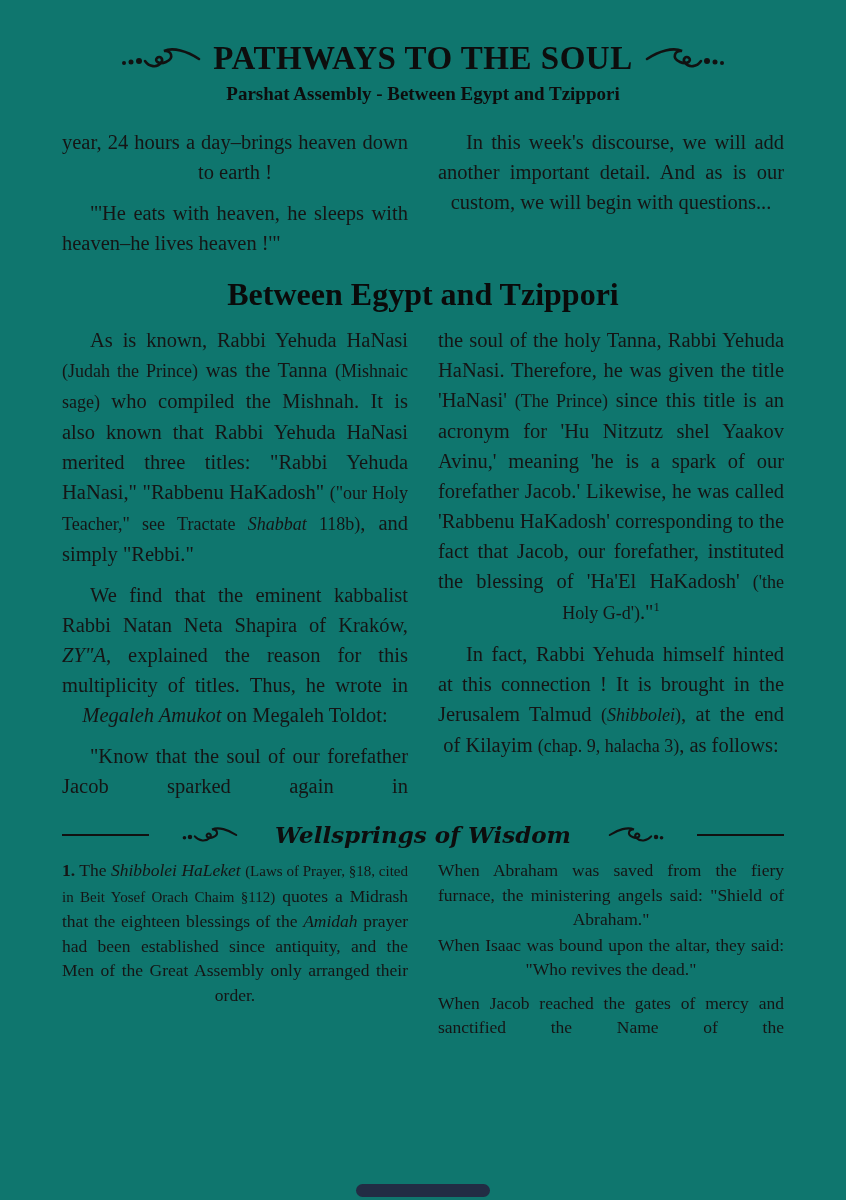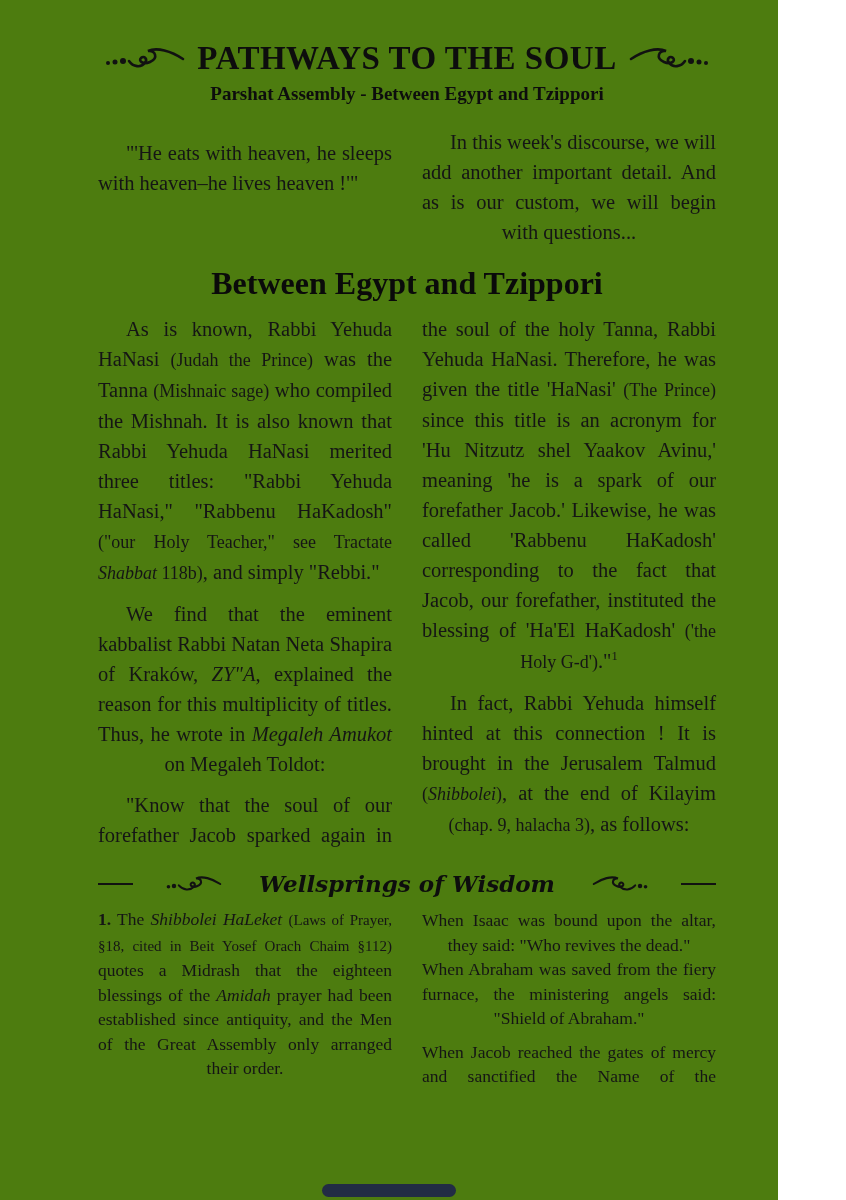--- a/index.html
+++ b/index.html
@@ -1,17 +1,17 @@
 <!DOCTYPE html>
 <html><head>
 <meta charset="utf-8">
 <style>
   html,body{margin:0;padding:0;background:#ffffff;}
   body{width:846px;height:1200px;position:relative;font-family:"Liberation Serif",serif;color:#141414;overflow:hidden;}
-  .page{position:relative;width:742px;height:1200px;background:#4d7c0f;padding-left:36px;}
+  .page{position:relative;width:846px;height:1200px;background:#0f766e;}
 
   
   .header{padding-top:40px;text-align:center;}
   .title-row{display:flex;align-items:center;justify-content:center;gap:10px;position:relative;}
   .book-title{font-size:33px;font-weight:700;letter-spacing:.5px;margin:0;color:#0d0d0d;white-space:nowrap;}
   .orn{display:inline-flex;align-items:center;}
   .orn.flip svg{transform:scaleX(-1);}
   .subtitle{font-size:19px;font-weight:700;margin:6px 0 0 0;color:#0d0d0d;}
 
   
@@ -71,20 +71,21 @@
           <path d="M26 16 C 30 22, 38 23, 42 18 C 45 14, 41 10, 38 13 C 35 16, 40 20, 47 17 C 56 13, 52 5, 45 6 C 54 2, 68 6, 80 14" fill="none" stroke="#111" stroke-width="2.6" stroke-linecap="round"></path>
         </svg>
       </span>
 
     </div>
     <h2 class="subtitle">Parshat Assembly - Between Egypt and Tzippori</h2>
   </div>
 
   <div class="cols intro">
     <div class="col">
+      <p class="body last-center"><span>year, 24 hours a day–brings heaven down to earth !</span></p>
       <p class="body indent mt"><span>"'He eats with heaven, he sleeps with heaven–he lives heaven !'"</span></p>
     </div>
     <div class="col">
       <p class="body indent last-center"><span>In this week's discourse, we will add another important detail. And as is our custom, we will begin with questions...</span></p>
     </div>
   </div>
 
   <h3 class="section-heading">Between Egypt and Tzippori</h3>
 
   <div class="cols main">
@@ -117,21 +118,21 @@
       </svg>
     </span>
     <span class="line"></span>
   </div>
 
   <div class="cols footnotes">
     <div class="col">
       <p class="foot last-center"><span class="b">1.</span><span> The </span><span class="i">Shibbolei HaLeket</span><span> </span><span class="sm">(Laws of Prayer, §18, cited in Beit Yosef Orach Chaim §112)</span><span> quotes a Midrash that the eighteen blessings of the </span><span class="i">Amidah</span><span> prayer had been established since antiquity, and the Men of the Great Assembly only arranged their order.</span></p>
     </div>
     <div class="col">
+      <p class="foot last-center"><span>When Abraham was saved from the fiery furnace, the ministering angels said: "Shield of Abraham."</span></p>
       <p class="foot last-center mt0"><span>When Isaac was bound upon the altar, they said: "Who revives the dead."</span></p>
-      <p class="foot last-center"><span>When Abraham was saved from the fiery furnace, the ministering angels said: "Shield of Abraham."</span></p>
       <p class="foot last-justify mt8"><span>When Jacob reached the gates of mercy and sanctified the Name of the</span></p>
     </div>
   </div>
 
   <div class="home-indicator"></div>
 
 </div>
 
 </body></html>

